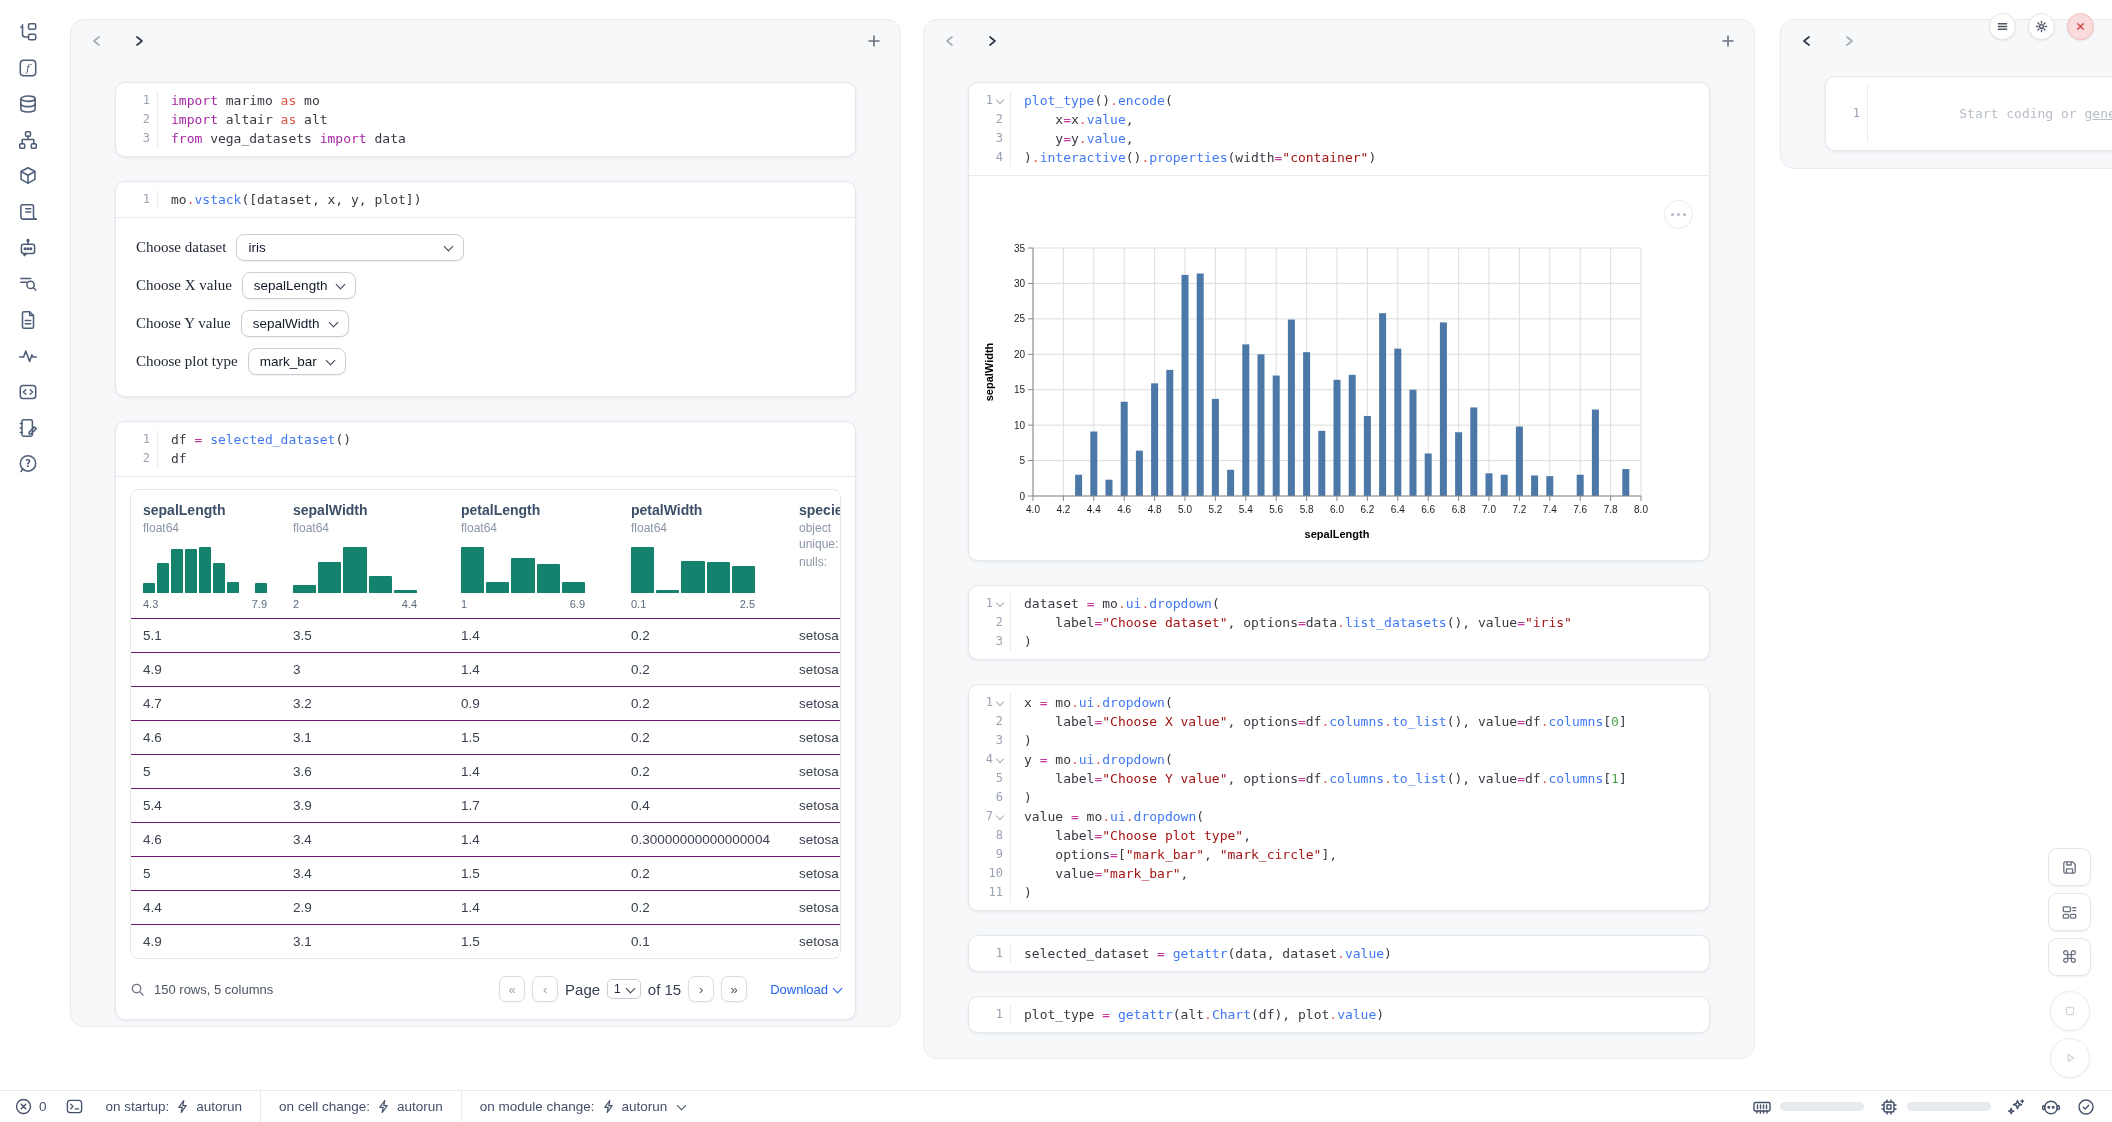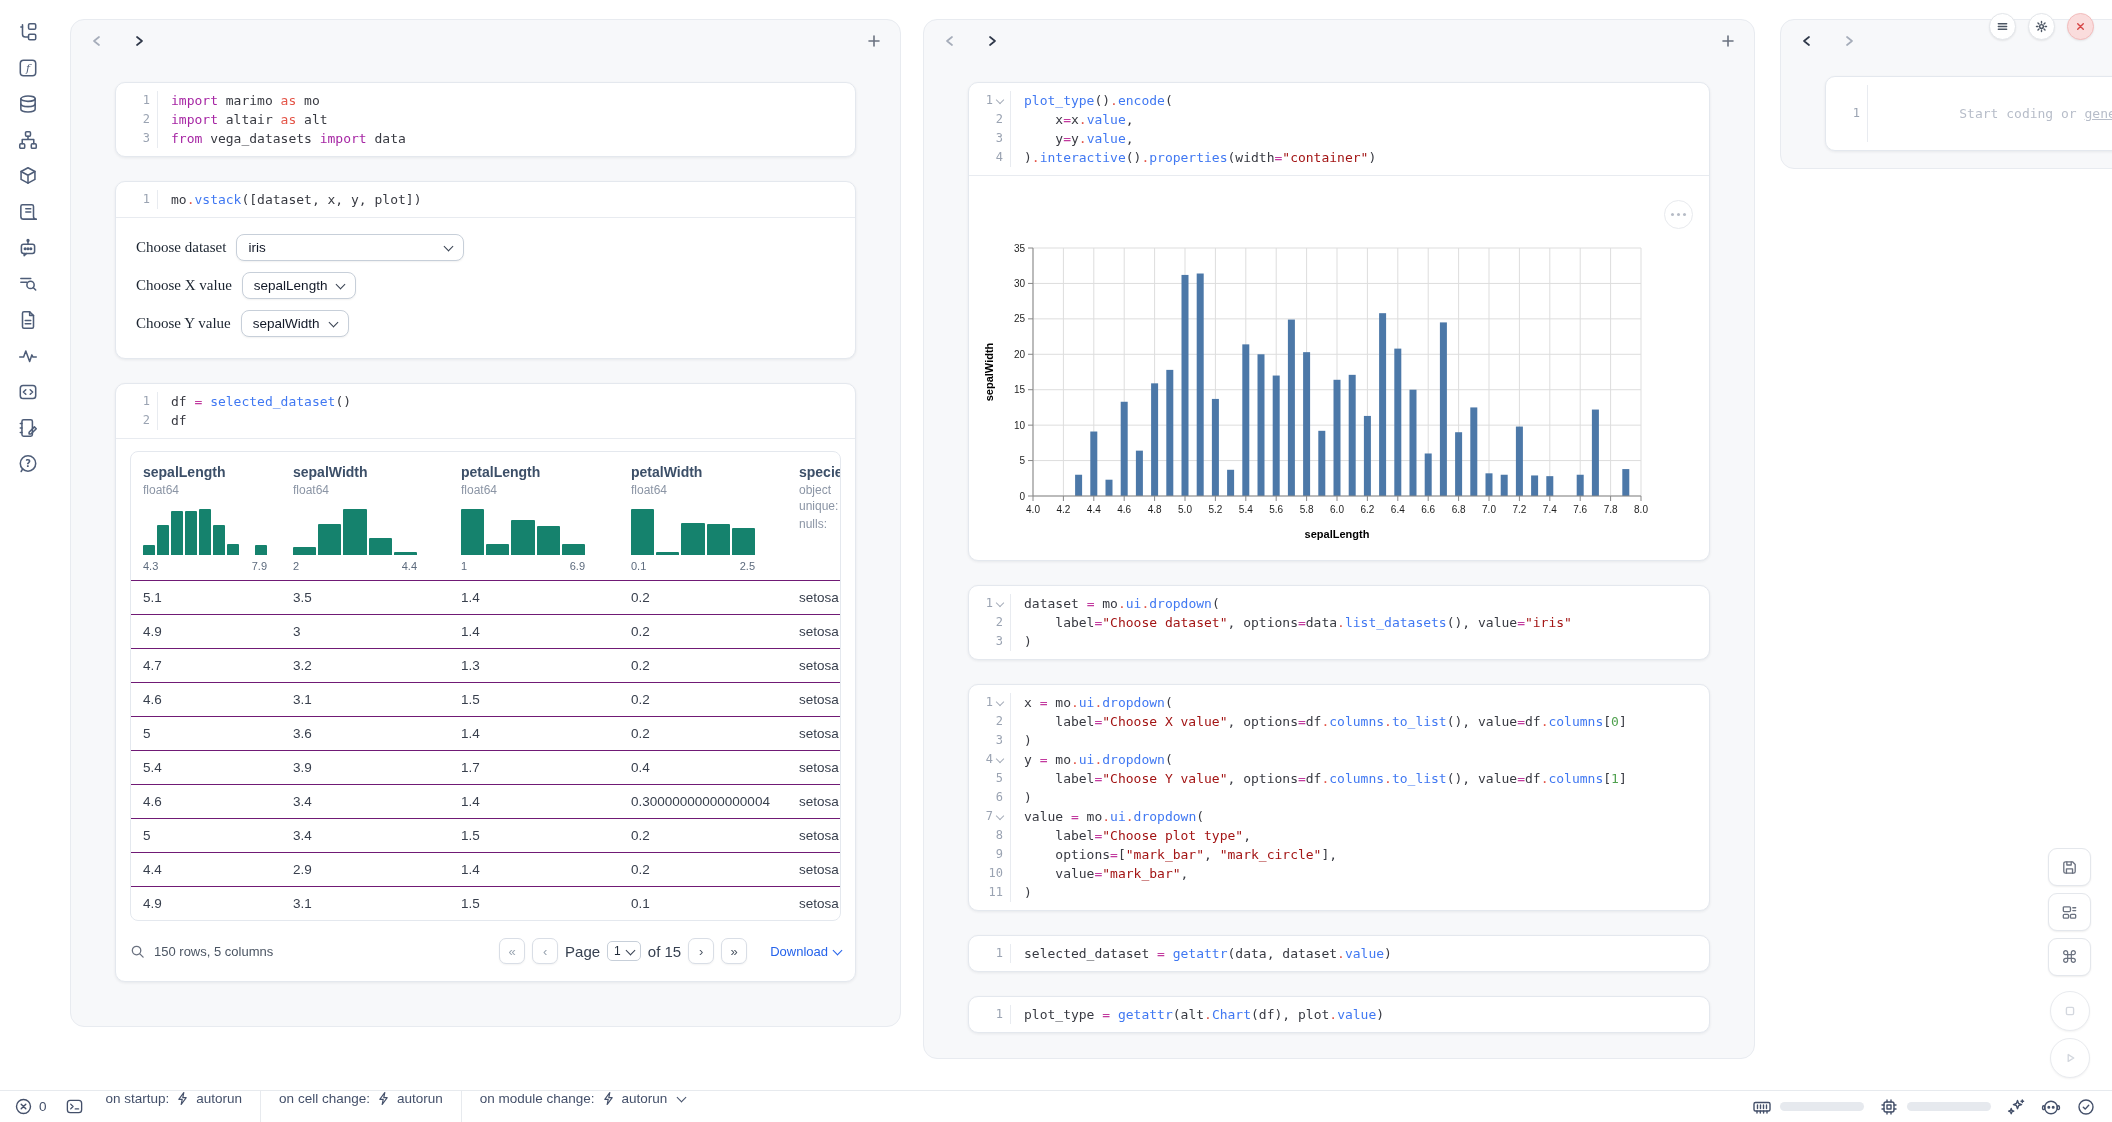--- a/index.html
+++ b/index.html
@@ -281,20 +281,27 @@
               <span class="chev"></span>
             </span>
           </div>
           <div class="dd-row">
             <span class="dd-label">Choose Y value</span>
             <span class="select">
               <span>sepalWidth</span>
               <span class="chev"></span>
             </span>
           </div>
+          <div class="dd-row">
+            <span class="dd-label">Choose plot type</span>
+            <span class="select">
+              <span>mark_bar</span>
+              <span class="chev"></span>
+            </span>
+          </div>
         </div>
     </div>
   </div>
 
   <div class="cell">
     <div class="code">
         <div class="cl">
           <span class="g">
             <span>1</span>
           </span>
@@ -393,21 +400,21 @@
               <div class="tr">
                 <span>4.9</span>
                 <span>3</span>
                 <span>1.4</span>
                 <span>0.2</span>
                 <span>setosa</span>
               </div>
               <div class="tr">
                 <span>4.7</span>
                 <span>3.2</span>
-                <span>1.3</span>
+                <span>0.9</span>
                 <span>0.2</span>
                 <span>setosa</span>
               </div>
               <div class="tr">
                 <span>4.6</span>
                 <span>3.1</span>
                 <span>1.5</span>
                 <span>0.2</span>
                 <span>setosa</span>
               </div>
@@ -878,21 +885,21 @@
         </svg>
       <span>0</span>
     </span>
     <span class="term-btn">
       <svg viewBox="0 0 20 20" width="19" height="19">
           <rect x="2.5" y="3.5" width="15" height="13" rx="3"></rect>
           <path d="M6 7.5L8.5 10 6 12.5"></path>
           <path d="M10.8 12.5h3.5"></path>
         </svg>
     </span>
-    <span id="status-items" style="display:flex;align-items:flex-start;height:100%;">
+    <span id="status-items" style="display:flex;align-items:center;height:100%;">
         <span class="st-item">
           <span>on startup:</span>
           <span style="display: flex;">
             <svg viewBox="0 0 13 15" width="13" height="15" style="stroke:#44506a;fill:none;stroke-width:1.2;stroke-linejoin:round">
               <path d="M7.8 1.5L2.8 8.3h3.4L5.2 13.5l5-6.8H6.8z"></path>
             </svg>
           </span>
           <span>autorun</span>
         </span>
         <span class="sep"></span>

